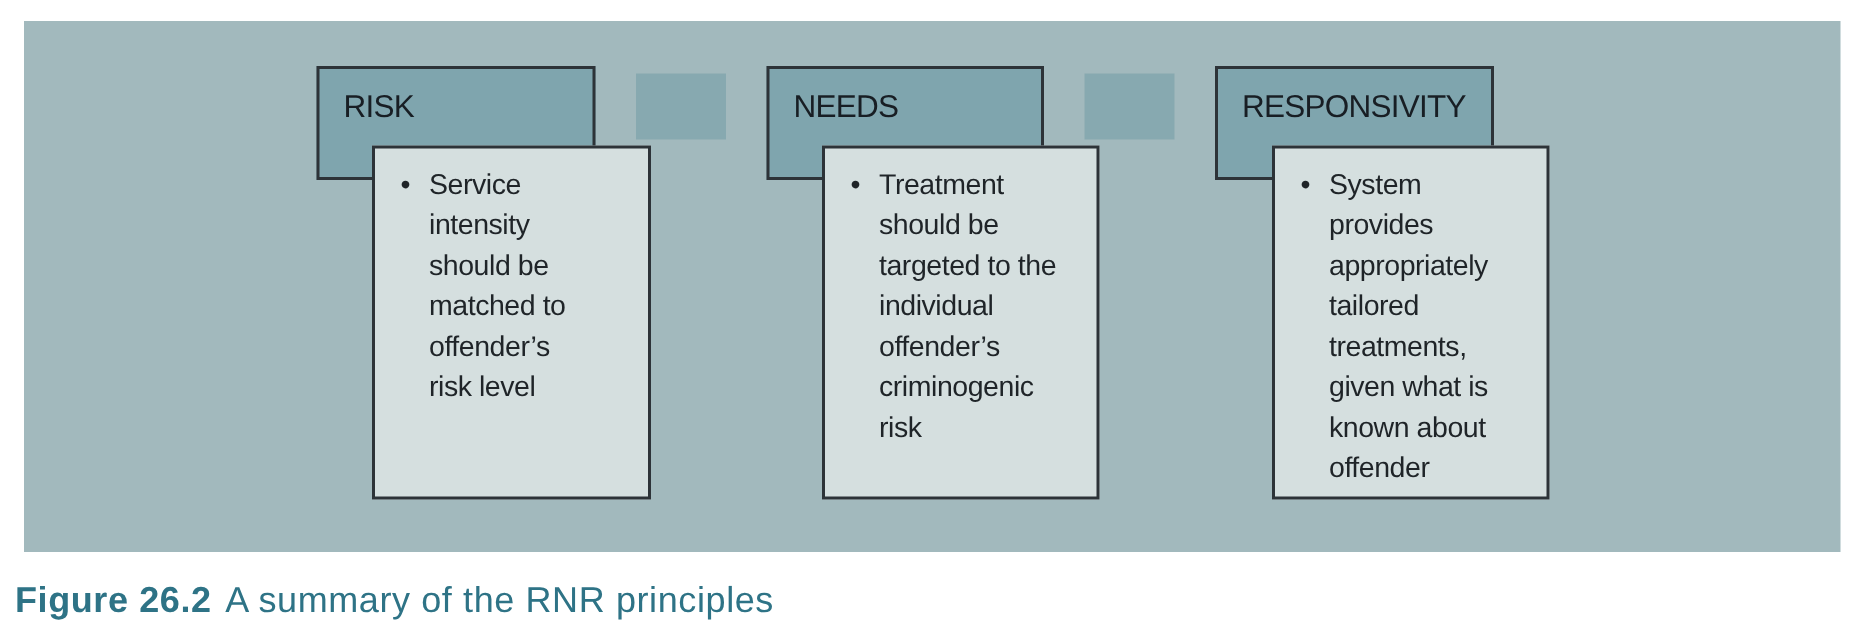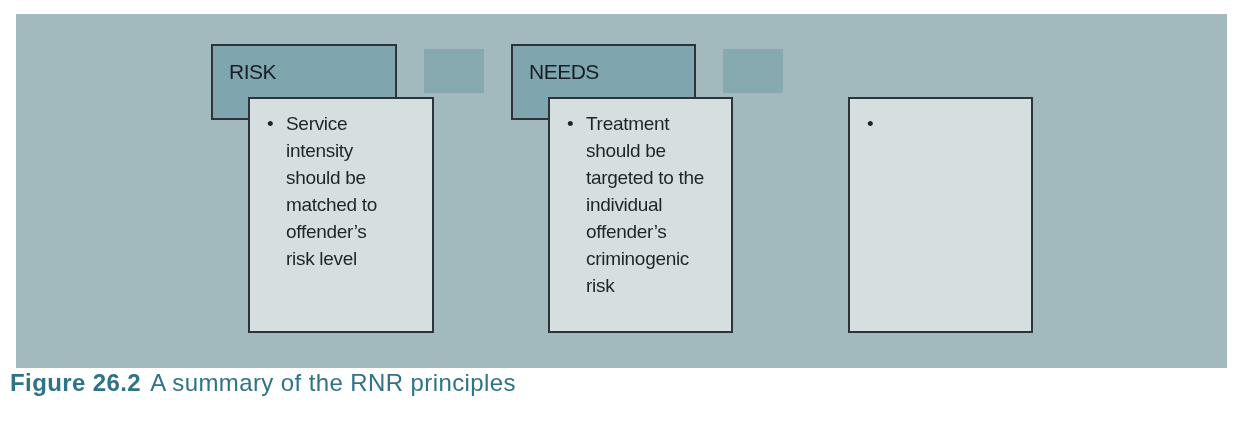--- a/index.html
+++ b/index.html
@@ -70,21 +70,21 @@
   .cnt-risk   { left: 232px; top: 83px; width: 186px; height: 236px; }
   .sq-1       { left: 408px; top: 35px; }
   .hdr-needs  { left: 495px; top: 30px; width: 185px; height: 76px; }
   .cnt-needs  { left: 532px; top: 83px; width: 185px; height: 236px; }
   .sq-2       { left: 707px; top: 35px; }
   .hdr-resp   { left: 794px; top: 30px; width: 186px; height: 76px; }
   .cnt-resp   { left: 832px; top: 83px; width: 185px; height: 236px; }
   .caption {
     position: absolute;
     left: 10px;
-    top: 368px;
+    top: 386px;
     font-size: 24px;
     line-height: 30px;
     letter-spacing: 0.4px;
     color: #2e7386;
     white-space: nowrap;
   }
   .cap-label {
     font-weight: bold;
     margin-right: 9px;
   }
@@ -120,22 +120,33 @@
 should be
 targeted to the
 individual
 offender’s
 criminogenic
 risk</span>
     </div>
 
     <div class="connector sq-2"></div>
 
+    <div class="hdr-box hdr-resp">
+      <span>RESPONSIVITY</span>
+    </div>
     <div class="content-box cnt-resp">
       <span class="bullet">•</span>
+      <span class="btext">System
+provides
+appropriately
+tailored
+treatments,
+given what is
+known about
+offender</span>
     </div>
 
   </div>
 
   <div class="caption">
     <span class="cap-label">Figure 26.2</span><span class="cap-text">A summary of the RNR principles</span>
   </div>
 
 </div>
 

